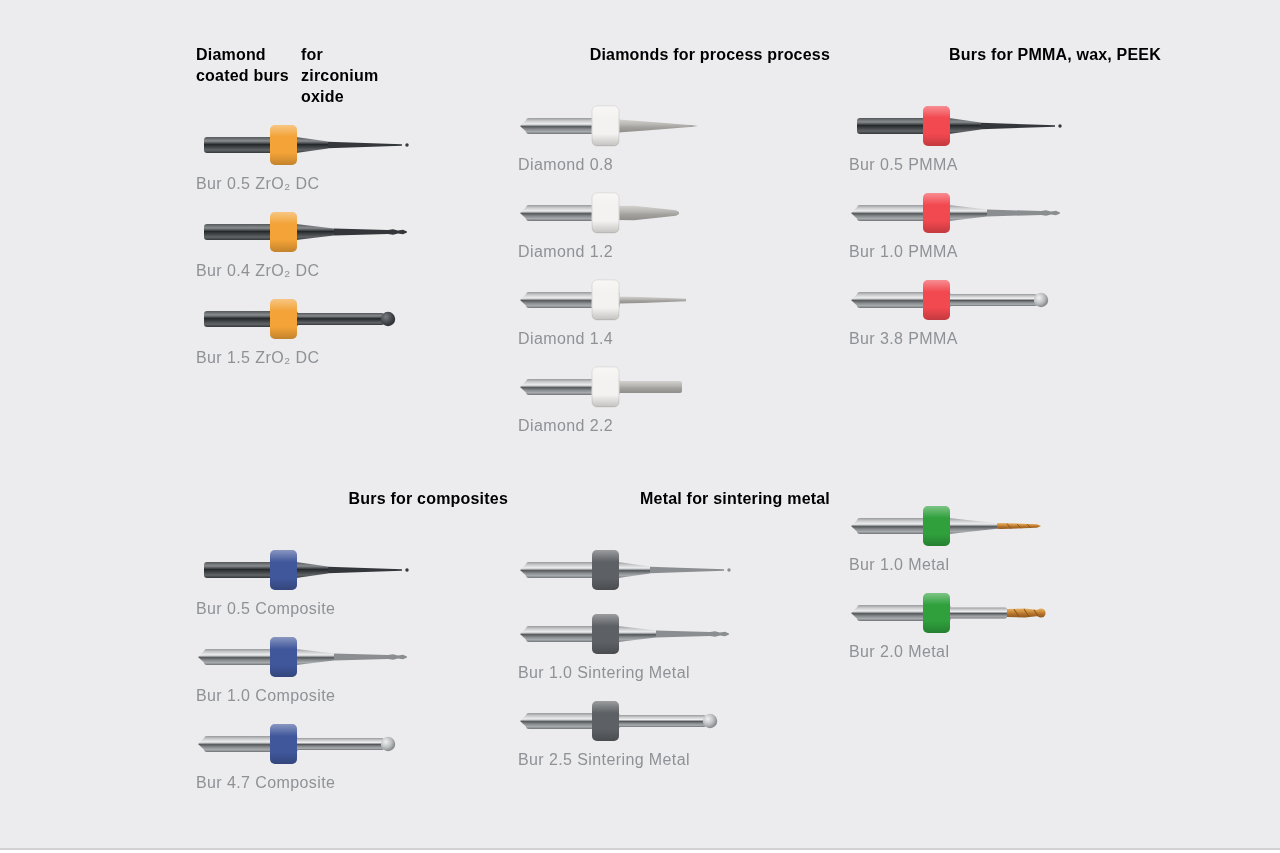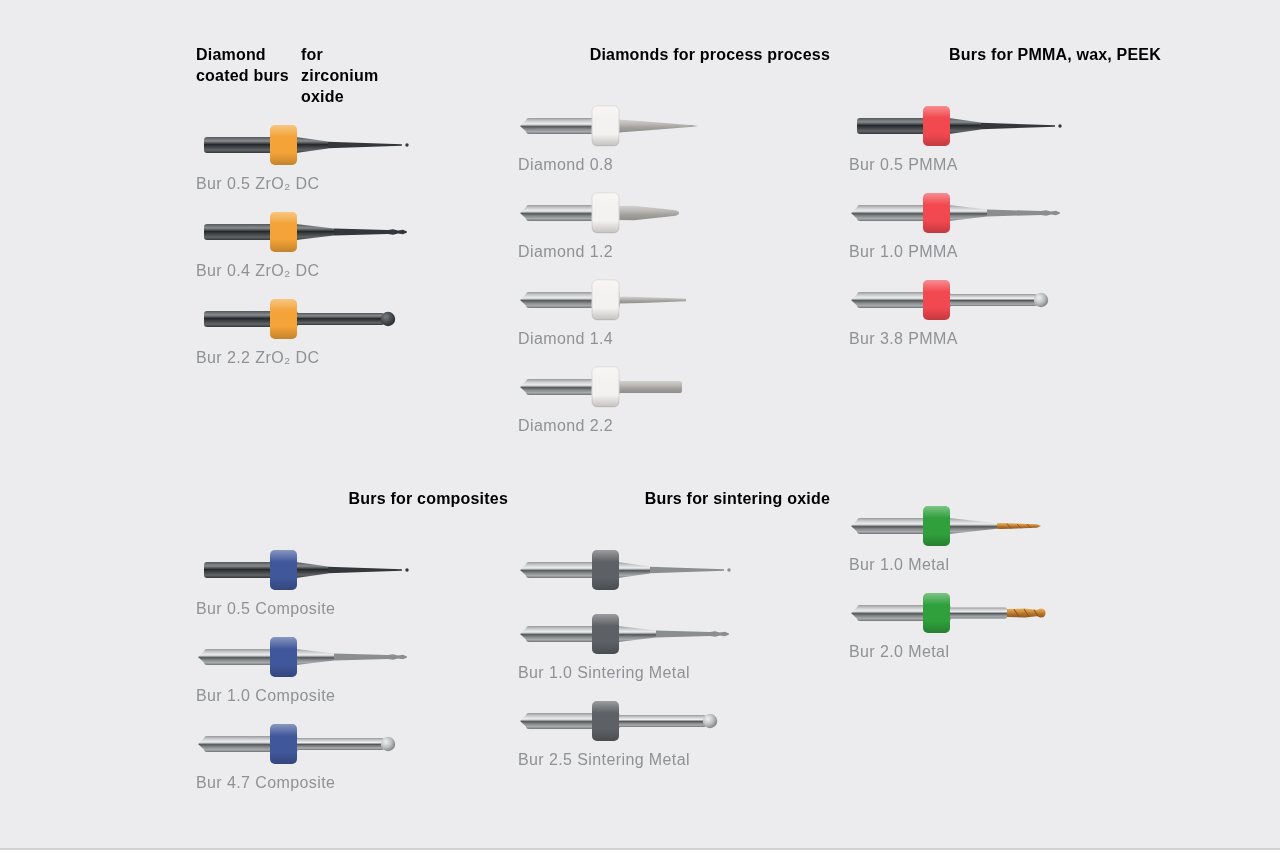--- a/index.html
+++ b/index.html
@@ -202,21 +202,21 @@
       <stop offset="1" stop-color="#232629"></stop>
     </radialGradient>
    </defs>
               <rect x="8" y="18" width="94" height="16" rx="3" fill="url(#drk2)"></rect>
               <rect x="100" y="20" width="88" height="12" rx="2" fill="url(#drk2)"></rect>
             <circle cx="192" cy="26" r="7.2" fill="url(#bld2)"></circle>
               <rect x="74" y="6" width="27" height="40" rx="5" fill="#F3A337"></rect>
         <rect x="74" y="6" width="27" height="40" rx="5" fill="url(#shd2)"></rect>
             </svg>
           </div>
-        <div class="bur-label">Bur 2.2 ZrO₂ DC</div>
+        <div class="bur-label">Bur 1.5 ZrO₂ DC</div>
       </div>
     </div>
   </div>
 
   <div class="section s1">
     <div class="sec-title">
       <div>Diamonds for process process</div>
       <div></div>
     </div>
     <div class="items">
@@ -835,21 +835,21 @@
         <rect x="74" y="6" width="27" height="40" rx="5" fill="url(#shd12)"></rect>
             </svg>
           </div>
         <div class="bur-label">Bur 4.7 Composite</div>
       </div>
     </div>
   </div>
 
   <div class="section s4">
     <div class="sec-title">
-      <div>Burs for sintering oxide</div>
+      <div>Metal for sintering metal</div>
       <div></div>
     </div>
     <div class="items">
       <div class="item">
         <div class="bur">
             <svg width="235" height="52" viewBox="0 0 235 52" xmlns="http://www.w3.org/2000/svg">
    <defs>
     <linearGradient id="sil13" x1="0" y1="0" x2="0" y2="1">
       <stop offset="0" stop-color="#97999c"></stop>
                   <stop offset=".18" stop-color="#c9cbcc"></stop>

